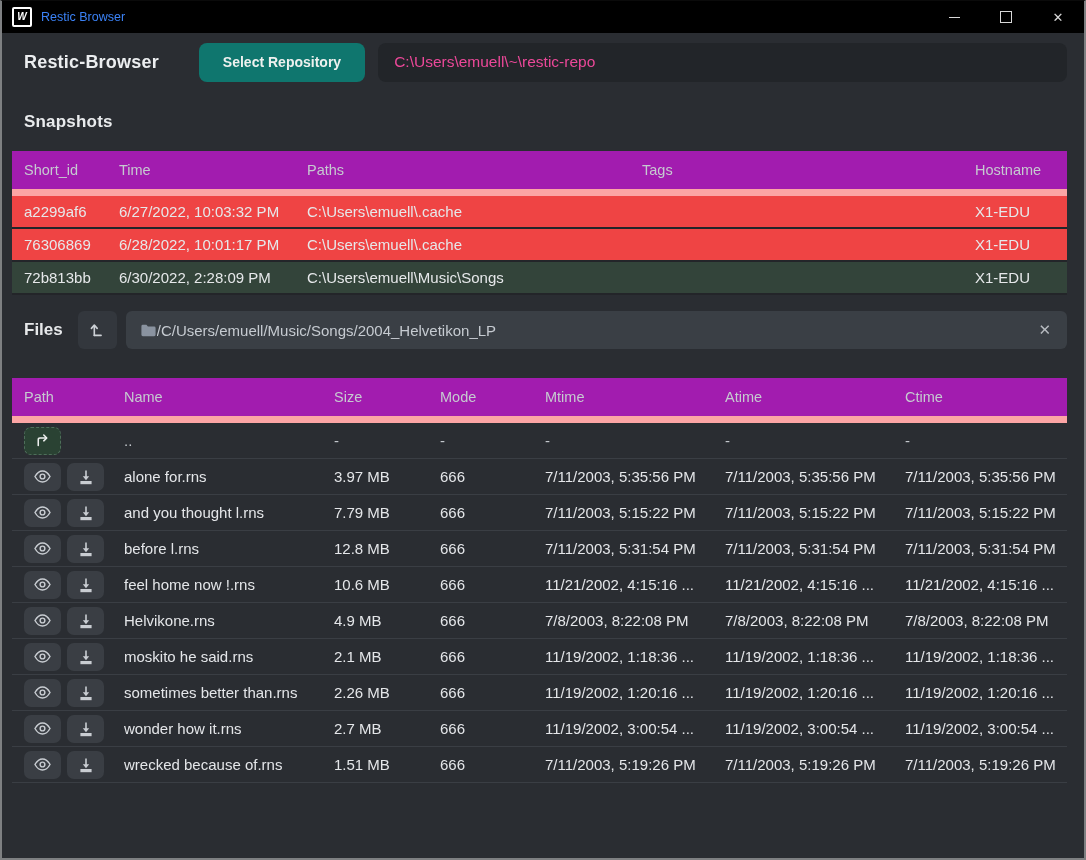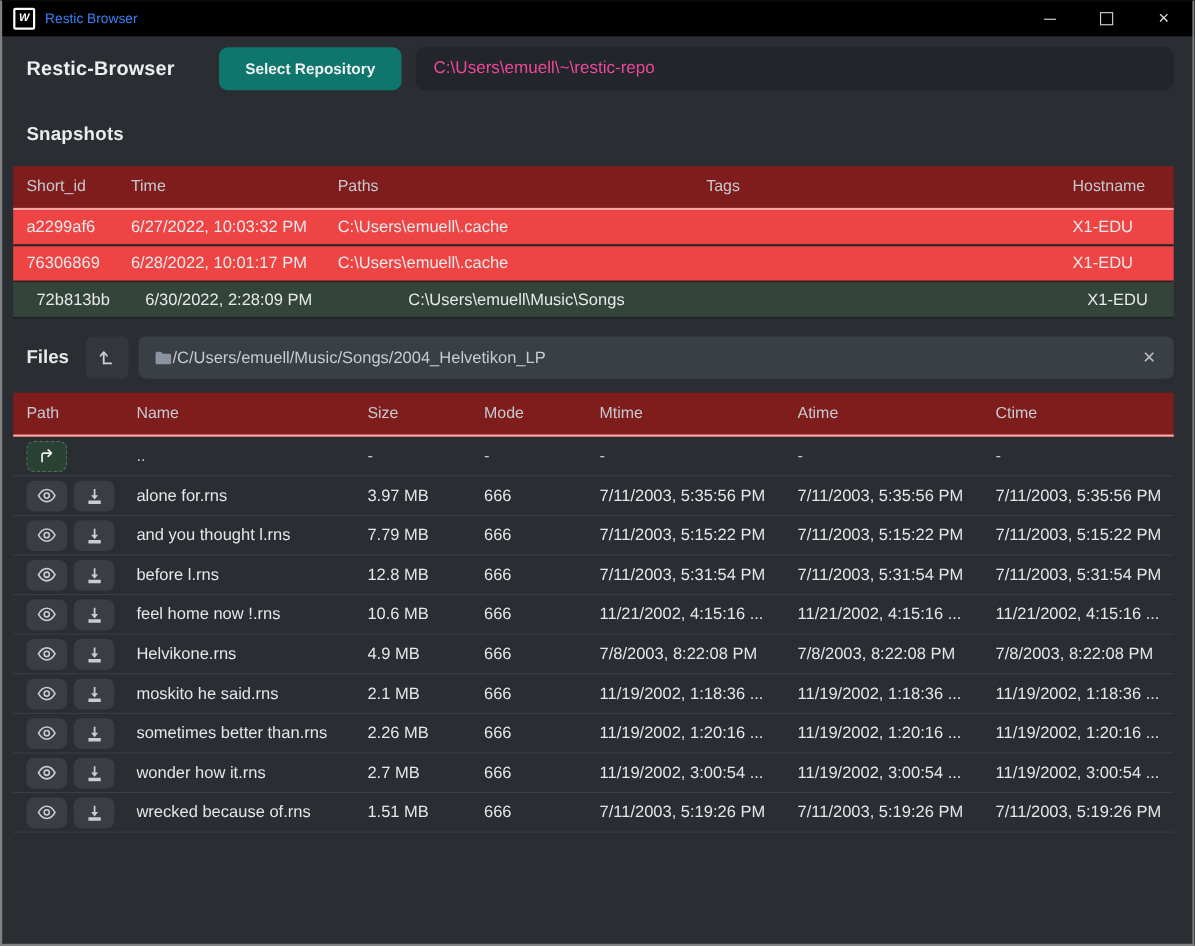--- a/index.html
+++ b/index.html
@@ -23,27 +23,27 @@
   .header{height:58px;display:flex;align-items:center;padding:0 17px 0 22px;flex:0 0 auto;}
   .app-title{font-size:18px;font-weight:bold;color:#eceef0;margin-right:40px;letter-spacing:.2px;}
   .select-repo-btn{background:#0f766e;color:#eef1ef;font-weight:bold;font-size:14px;border:none;
     border-radius:8px;height:39px;padding:0 24px;margin-right:13px;font-family:inherit;}
   .repo-path-input{flex:1;background:#222529;border-radius:8px;height:39px;display:flex;align-items:center;
     padding:0 16px;color:#ec4899;font-size:15.5px;white-space:nowrap;overflow:hidden;}
   
   .section-heading{font-size:17px;font-weight:bold;color:#e9ebed;padding:21px 22px 0;letter-spacing:.2px;}
   
   .snap-table{margin:19px 17px 0 10px;}
-  .thead{display:grid;align-items:center;height:38px;padding-left:12px;background:#7f1d1d;
-    color:#c6cad0;font-size:14.5px;border-bottom:2px solid #fca5a5;}
+  .thead{display:grid;align-items:center;height:38px;padding-left:12px;background:#a21caf;
+    color:#c6cad0;font-size:14.5px;border-bottom:7px solid #fca5a5;}
   .snap-cols{grid-template-columns:95px 188px 335px 333px 1fr;}
   .snap-row{display:grid;grid-template-columns:95px 188px 335px 333px 1fr;align-items:center;height:31px;
     padding-left:12px;font-size:15px;background:#ef4444;border-bottom:2px solid #232529;white-space:nowrap;}
-  .snap-row.selected{background:#33443a;text-align:center;}
-  .files-bar{margin:14px 17px 0 22px;display:flex;align-items:center;height:42px;flex:0 0 auto;}
+  .snap-row.selected{background:#33443a;}
+  .files-bar{margin:14px 17px 16px 22px;display:flex;align-items:center;height:42px;flex:0 0 auto;}
   .files-heading{font-size:17px;font-weight:bold;margin-right:15px;}
   .up-btn{width:39px;height:38px;background:#33373d;border:none;border-radius:6px;margin-right:9px;
     display:flex;align-items:center;justify-content:center;flex:0 0 auto;}
   .path-bar{flex:1;height:38px;background:#3a3f45;border-radius:6px;display:flex;align-items:center;
     padding:0 14px;min-width:0;}
   .path-text{color:#c6cbd1;font-size:15px;flex:1;white-space:nowrap;overflow:hidden;}
   .path-close{color:#b7bbc0;font-size:15px;background:none;border:none;padding:0 2px;font-family:inherit;}
   .files-table{margin:11px 17px 0 10px;}
   .file-cols{grid-template-columns:100px 210px 106px 105px 180px 180px 1fr;}
   .file-row{display:grid;grid-template-columns:100px 210px 106px 105px 180px 180px 1fr;align-items:center;

